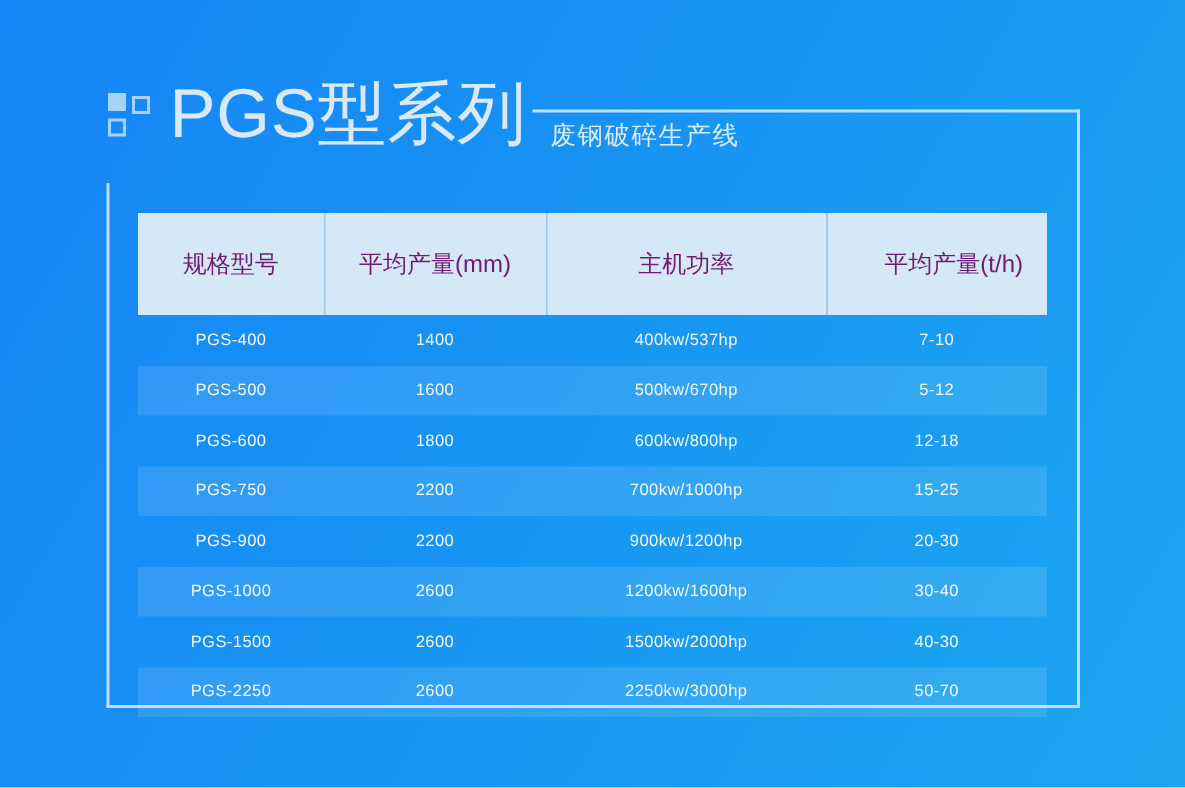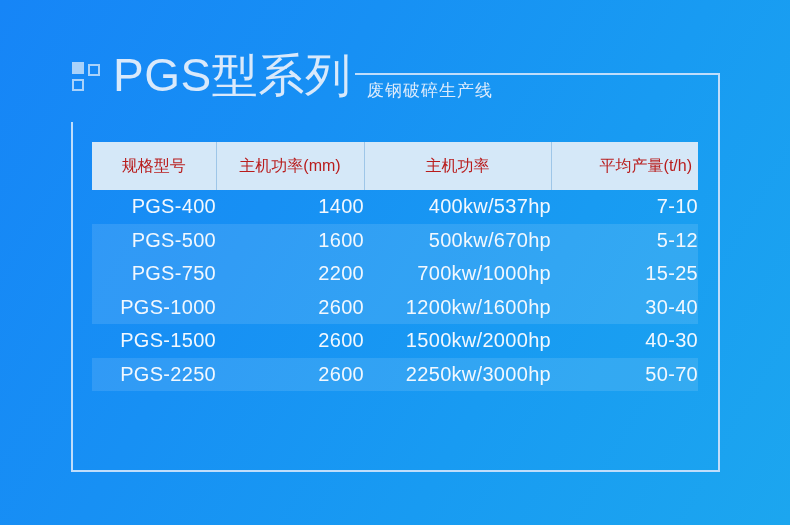--- a/index.html
+++ b/index.html
@@ -125,39 +125,39 @@
     table-layout: fixed;
   }
   .spec-table col.c1 { width: 124px; }
   .spec-table col.c2 { width: 148px; }
   .spec-table col.c3 { width: 187px; }
   .spec-table col.c4 { width: 147px; }
 
   .spec-table thead th {
     height: 36px;
     background: #D5E8F8;
-    color: #b91c1c;
+    color: #701a75;
     font-size: 16px;
     font-weight: 400;
     text-align: center;
     border-right: 1px solid #9EC6E8;
-    padding: 6px;
+    padding: 16px;
     white-space: nowrap;
   }
   .spec-table thead th:last-child {
     border-right: none;
     text-align: right;
   }
 
   .spec-table tbody td {
     height: 33.5px;
     color: #F2F8FE;
-    font-size: 20px;
+    font-size: 11px;
     font-weight: 400;
-    text-align: right;
+    text-align: center;
     padding: 0;
     white-space: nowrap;
     letter-spacing: 0.3px;
   }
   .spec-table tbody tr.row-odd td {
     background: transparent;
   }
   .spec-table tbody tr.row-even td {
     background: rgba(255,255,255,0.115);
   }
@@ -186,44 +186,56 @@
   <table class="spec-table">
     <colgroup>
       <col class="c1">
         <col class="c2">
         <col class="c3">
         <col class="c4">
     </colgroup>
     <thead>
       <tr>
         <th>规格型号</th>
-        <th>主机功率(mm)</th>
+        <th>平均产量(mm)</th>
         <th>主机功率</th>
         <th>平均产量(t/h)</th>
       </tr>
     </thead>
     <tbody>
       <tr class="row-odd">
         <td>PGS-400</td>
         <td>1400</td>
         <td>400kw/537hp</td>
         <td>7-10</td>
       </tr>
       <tr class="row-even">
         <td>PGS-500</td>
         <td>1600</td>
         <td>500kw/670hp</td>
         <td>5-12</td>
       </tr>
+      <tr class="row-odd">
+        <td>PGS-600</td>
+        <td>1800</td>
+        <td>600kw/800hp</td>
+        <td>12-18</td>
+      </tr>
       <tr class="row-even">
         <td>PGS-750</td>
         <td>2200</td>
         <td>700kw/1000hp</td>
         <td>15-25</td>
       </tr>
+      <tr class="row-odd">
+        <td>PGS-900</td>
+        <td>2200</td>
+        <td>900kw/1200hp</td>
+        <td>20-30</td>
+      </tr>
       <tr class="row-even">
         <td>PGS-1000</td>
         <td>2600</td>
         <td>1200kw/1600hp</td>
         <td>30-40</td>
       </tr>
       <tr class="row-odd">
         <td>PGS-1500</td>
         <td>2600</td>
         <td>1500kw/2000hp</td>

